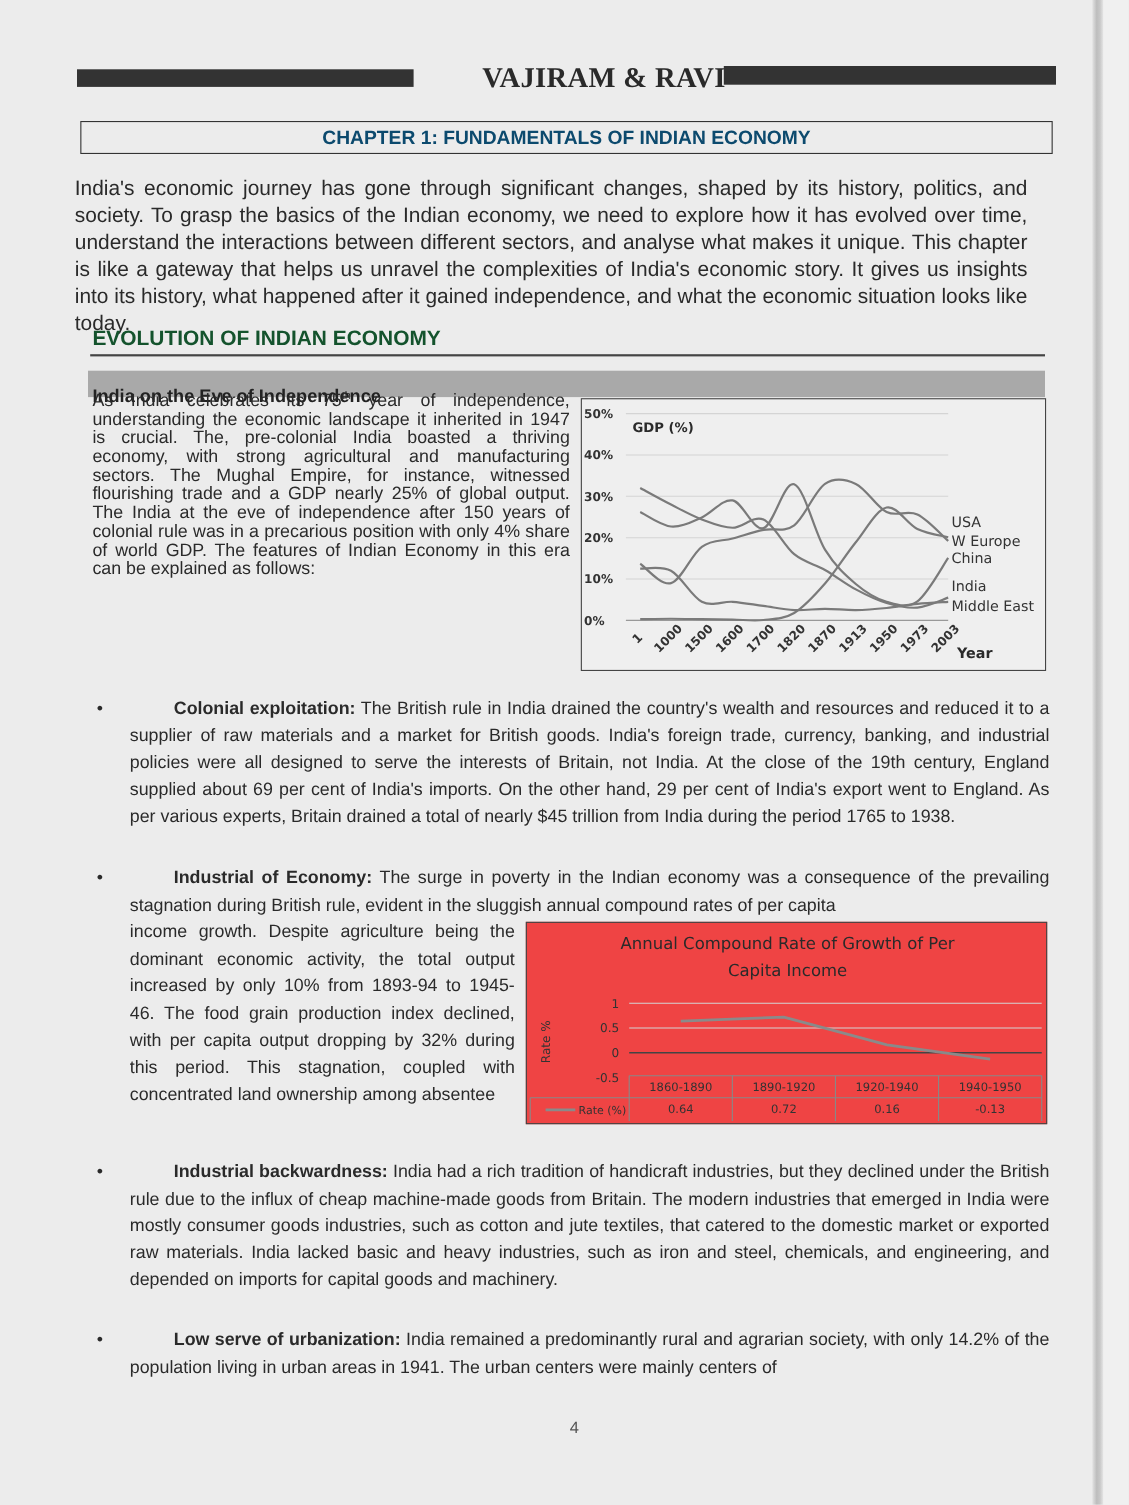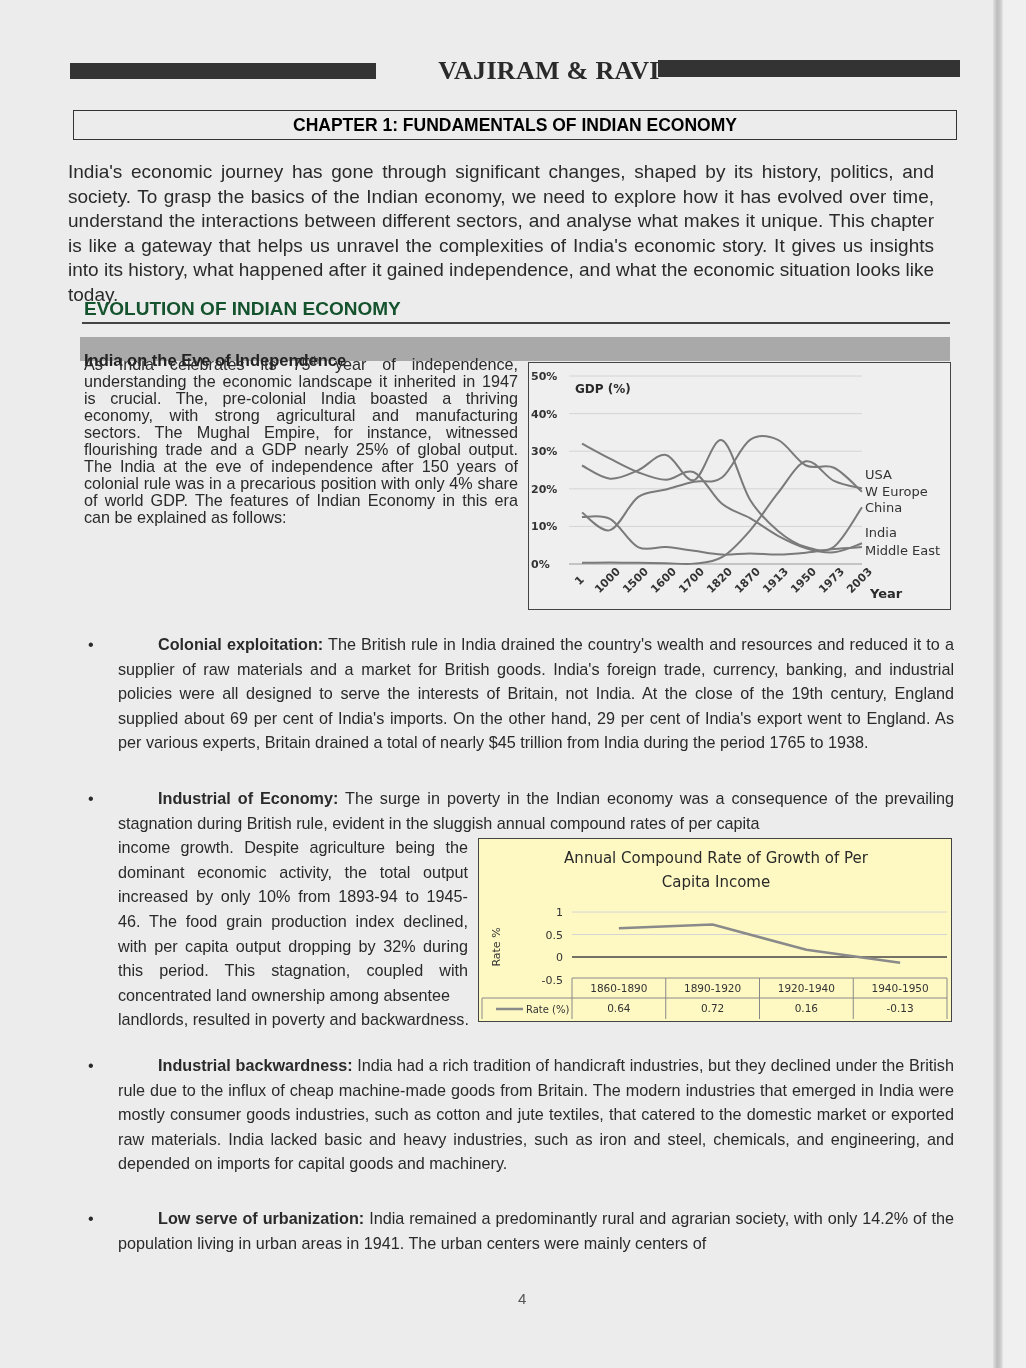--- a/index.html
+++ b/index.html
@@ -16,21 +16,21 @@
   .page-right { position: absolute; top:0; left:1003px; width:23px; height:1368px; background:#f0f0f0; }
 
   .brand-bar { position: absolute; top: 60px; left: 70px; width: 890px; height: 24px; }
   .brand-bar .bar-l { position:absolute; left:0; top:3px; width:306px; height:16px; background:#333; }
   .brand-bar .bar-r { position:absolute; left:588px; top:0px; width:302px; height:17px; background:#333; }
   .brand-bar .brand { position:absolute; left:306px; width:282px; top:-4px; text-align:center;
     font-family: "Liberation Serif", serif; font-weight:bold; font-size:26px; color:#2a2a2a; letter-spacing:0.3px;padding-left:32px; }
 
   .chapter-box { position:absolute; top:110px; left:73px; width:884px; height:30px;
     border:1.5px solid #333; box-sizing:border-box; text-align:center; }
-  .chapter-box span { font-weight:bold; font-size:17.5px; line-height:28px; color:#000000; }
+  .chapter-box span { font-weight:bold; font-size:17.5px; line-height:28px; color:#0c4a6e; }
 
   .intro { position:absolute; top:160px; left:68px; width:866px; font-size:19px; line-height:24.6px; text-align:justify; }
 
   .section-title { position:absolute; top:298px; left:84px; font-size:19px; font-weight:bold; color:#14532d; }
   .section-rule { position:absolute; top:322px; left:82px; width:868px; height:1.5px; background:#444; }
 
   .sub-band { position:absolute; top:337px; left:80px; width:870px; height:24px; background:#a9a9a9; }
   .sub-band span { position:absolute; left:4px; top:14px; font-size:16.5px; font-weight:bold; color:#222; }
 
   .eve-para { position:absolute; top:352px; left:84px; width:434px; font-size:16.2px; line-height:17px; text-align:justify; }
@@ -43,21 +43,21 @@
   .bullet { position:relative; padding-left:34px; font-size:16.2px; line-height:24.6px; text-align:justify; }
   .bullet .dot { position:absolute; left:4px; top:0; }
   .bullet b { font-weight:bold;margin-left:40px; }
 
   .b1 { top:632px; }
   .b2 { top:786px; }
   .b3 { top:1053px; }
   .b4 { top:1206px; }
   .stag-left { width:350px; text-align:justify; }
 
-  .pci-chart { position:absolute; top:838px; left:478px; width:474px; height:184px; border:1px solid #444; box-sizing:border-box; background:#fef9c3; }
+  .pci-chart { position:absolute; top:838px; left:478px; width:474px; height:184px; border:1px solid #444; box-sizing:border-box; background:#ef4444; }
   .pci-chart svg { position:absolute; left:0; top:0; }
 
   .page-num { position:absolute; top:1290px; left:518px; font-size:15px; color:#555; }
 </style>
 </head>
 <body>
 
 <div class="page-edge"></div>
 <div class="page-right"></div>
 
@@ -127,21 +127,20 @@
     <span class="dot">•</span>
     <b>Colonial exploitation:</b><span> The British rule in India drained the country's wealth and resources and reduced it to a supplier of raw materials and a market for British goods. India's foreign trade, currency, banking, and industrial policies were all designed to serve the interests of Britain, not India. At the close of the 19th century, England supplied about 69 per cent of India's imports. On the other hand, 29 per cent of India's export went to England. As per various experts, Britain drained a total of nearly $45 trillion from India during the period 1765 to 1938.</span>
   </div>
 </div>
 
 <div class="bullets b2">
   <div class="bullet">
     <span class="dot">•</span>
     <b>Industrial of Economy:</b><span> The surge in poverty in the Indian economy was a consequence of the prevailing stagnation during British rule, evident in the sluggish annual compound rates of per capita</span>
     <div class="stag-left">income growth. Despite agriculture being the dominant economic activity, the total output increased by only 10% from 1893-94 to 1945-46. The food grain production index declined, with per capita output dropping by 32% during this period. This stagnation, coupled with concentrated land ownership among absentee</div>
-    <div>landlords, resulted in poverty and backwardness.</div>
   </div>
 </div>
 
 <div class="pci-chart">
   <svg id="pci-svg" width="474" height="184">
       <text x="237" y="24" text-anchor="middle" font-size="15" fill="#2a2a2a" font-family="DejaVu Sans, sans-serif">Annual Compound Rate of Growth of Per</text>
       <text x="237" y="48" text-anchor="middle" font-size="15" fill="#2a2a2a" font-family="DejaVu Sans, sans-serif">Capita Income</text>
       <line x1="93" x2="468" y1="73" y2="73" stroke="#d4d4d4" stroke-width="1"></line>
       <text x="84" y="77" text-anchor="end" font-size="11" fill="#333" font-family="DejaVu Sans, sans-serif">1</text>
       <line x1="93" x2="468" y1="95.5" y2="95.5" stroke="#d4d4d4" stroke-width="1"></line>

